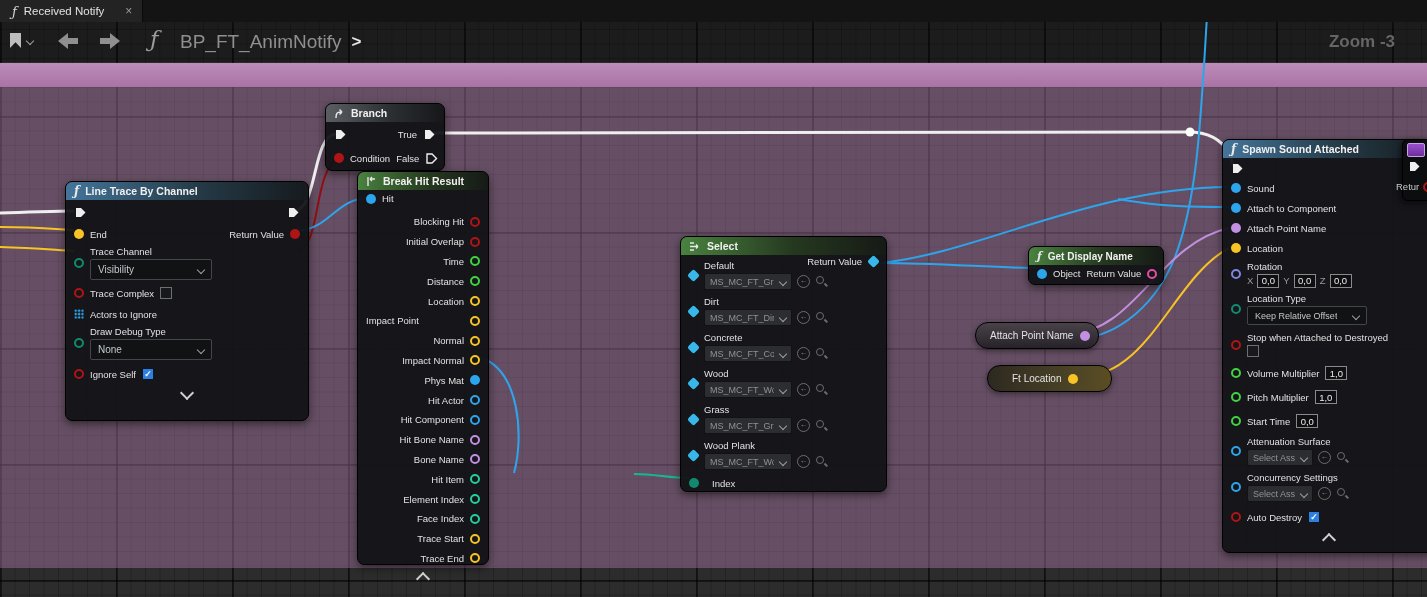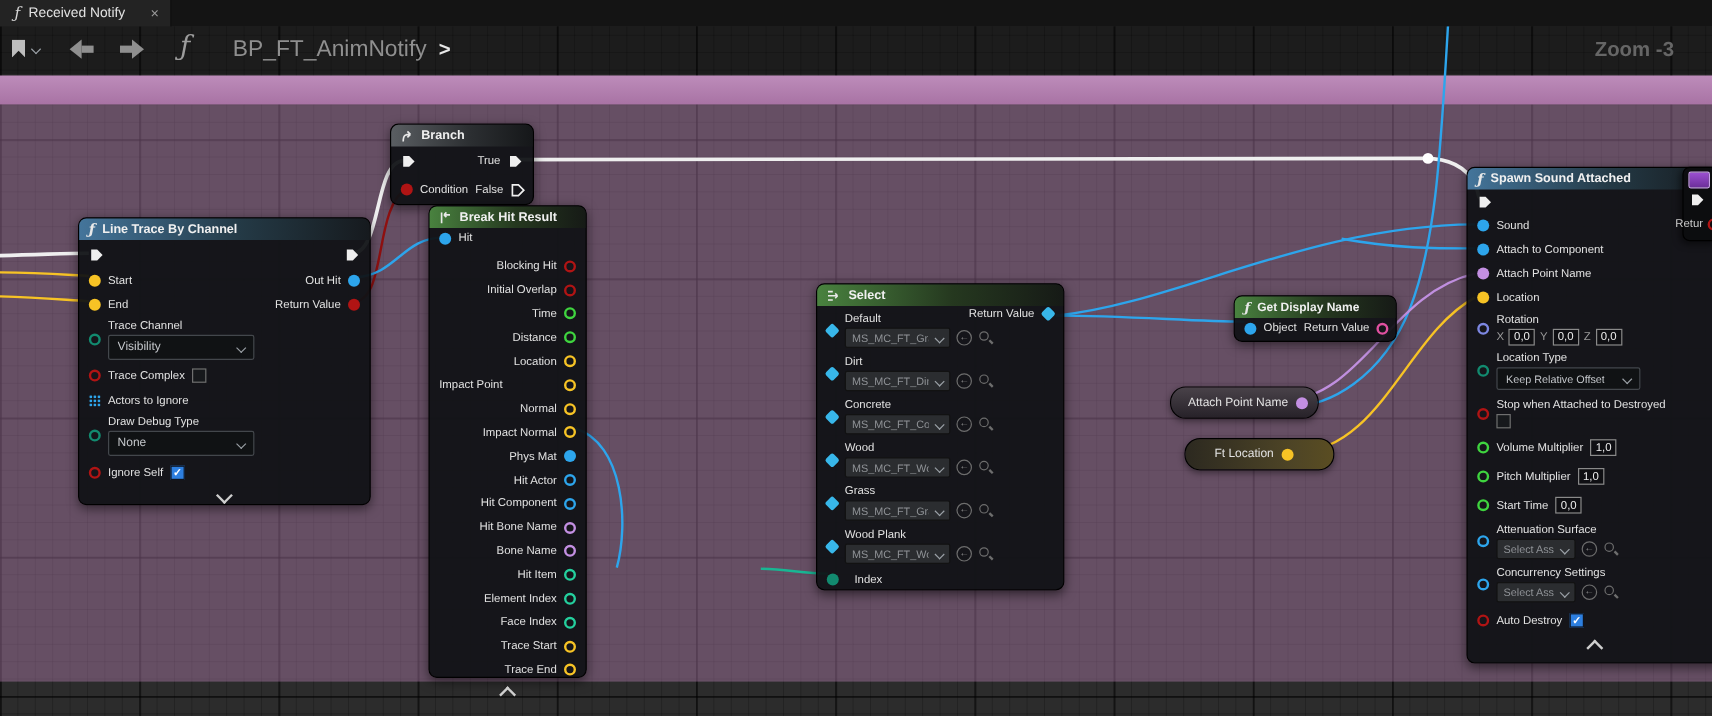--- a/index.html
+++ b/index.html
@@ -149,21 +149,21 @@
       <span class="tipL"></span>
         <span class="shaft"></span>
     </div>
     <div class="tbi navarr" style="left:100px;top:33px;">
       <span class="shaft"></span>
         <span class="tipR"></span>
     </div>
     <div class="tbi" style="left:150px;top:26px;">
       <span class="bc-f">ƒ</span>
     </div>
-    <div class="tbi" style="left:194px;top:31px;">
+    <div class="tbi" style="left:180px;top:31px;">
       <span class="bc-txt">BP_FT_AnimNotify</span>
       <span class="bc-sep">&gt;</span>
     </div>
     <div class="tbi" style="right:32px;top:32px;">
       <span class="zoomlbl">Zoom -3</span>
     </div>
 
     <div class="node" style="left:325px;top:103px;width:118px;height:66px;">
       <div class="hdr gray">
         <span class="hico">
@@ -205,30 +205,20 @@
         <span class="hico bc-f" style="font-size:12px;color:#e8e8e8;">ƒ</span>
         <span>Line Trace By Channel</span>
       </div>
       <div class="r between" style="height:24px;">
         <svg class="exec" width="13" height="13" viewBox="0 0 13 13">
             <path class="f" d="M2 2h5l4.5 4.5L7 11H2z"></path>
           </svg>
         <svg class="exec" width="13" height="13" viewBox="0 0 13 13">
             <path class="f" d="M2 2h5l4.5 4.5L7 11H2z"></path>
           </svg>
-      </div>
-      <div class="r between" style="height:20px;">
-        <span class="left">
-            <span class="p c-vec"></span>
-          <span class="lbl">Start</span>
-          </span>
-        <span class="right">
-            <span class="lbl">Out Hit</span>
-          <span class="p c-obj"></span>
-          </span>
       </div>
       <div class="r between" style="height:20px;">
         <span class="left">
             <span class="p c-vec"></span>
           <span class="lbl">End</span>
           </span>
         <span class="right">
             <span class="lbl">Return Value</span>
           <span class="p c-bool"></span>
           </span>

